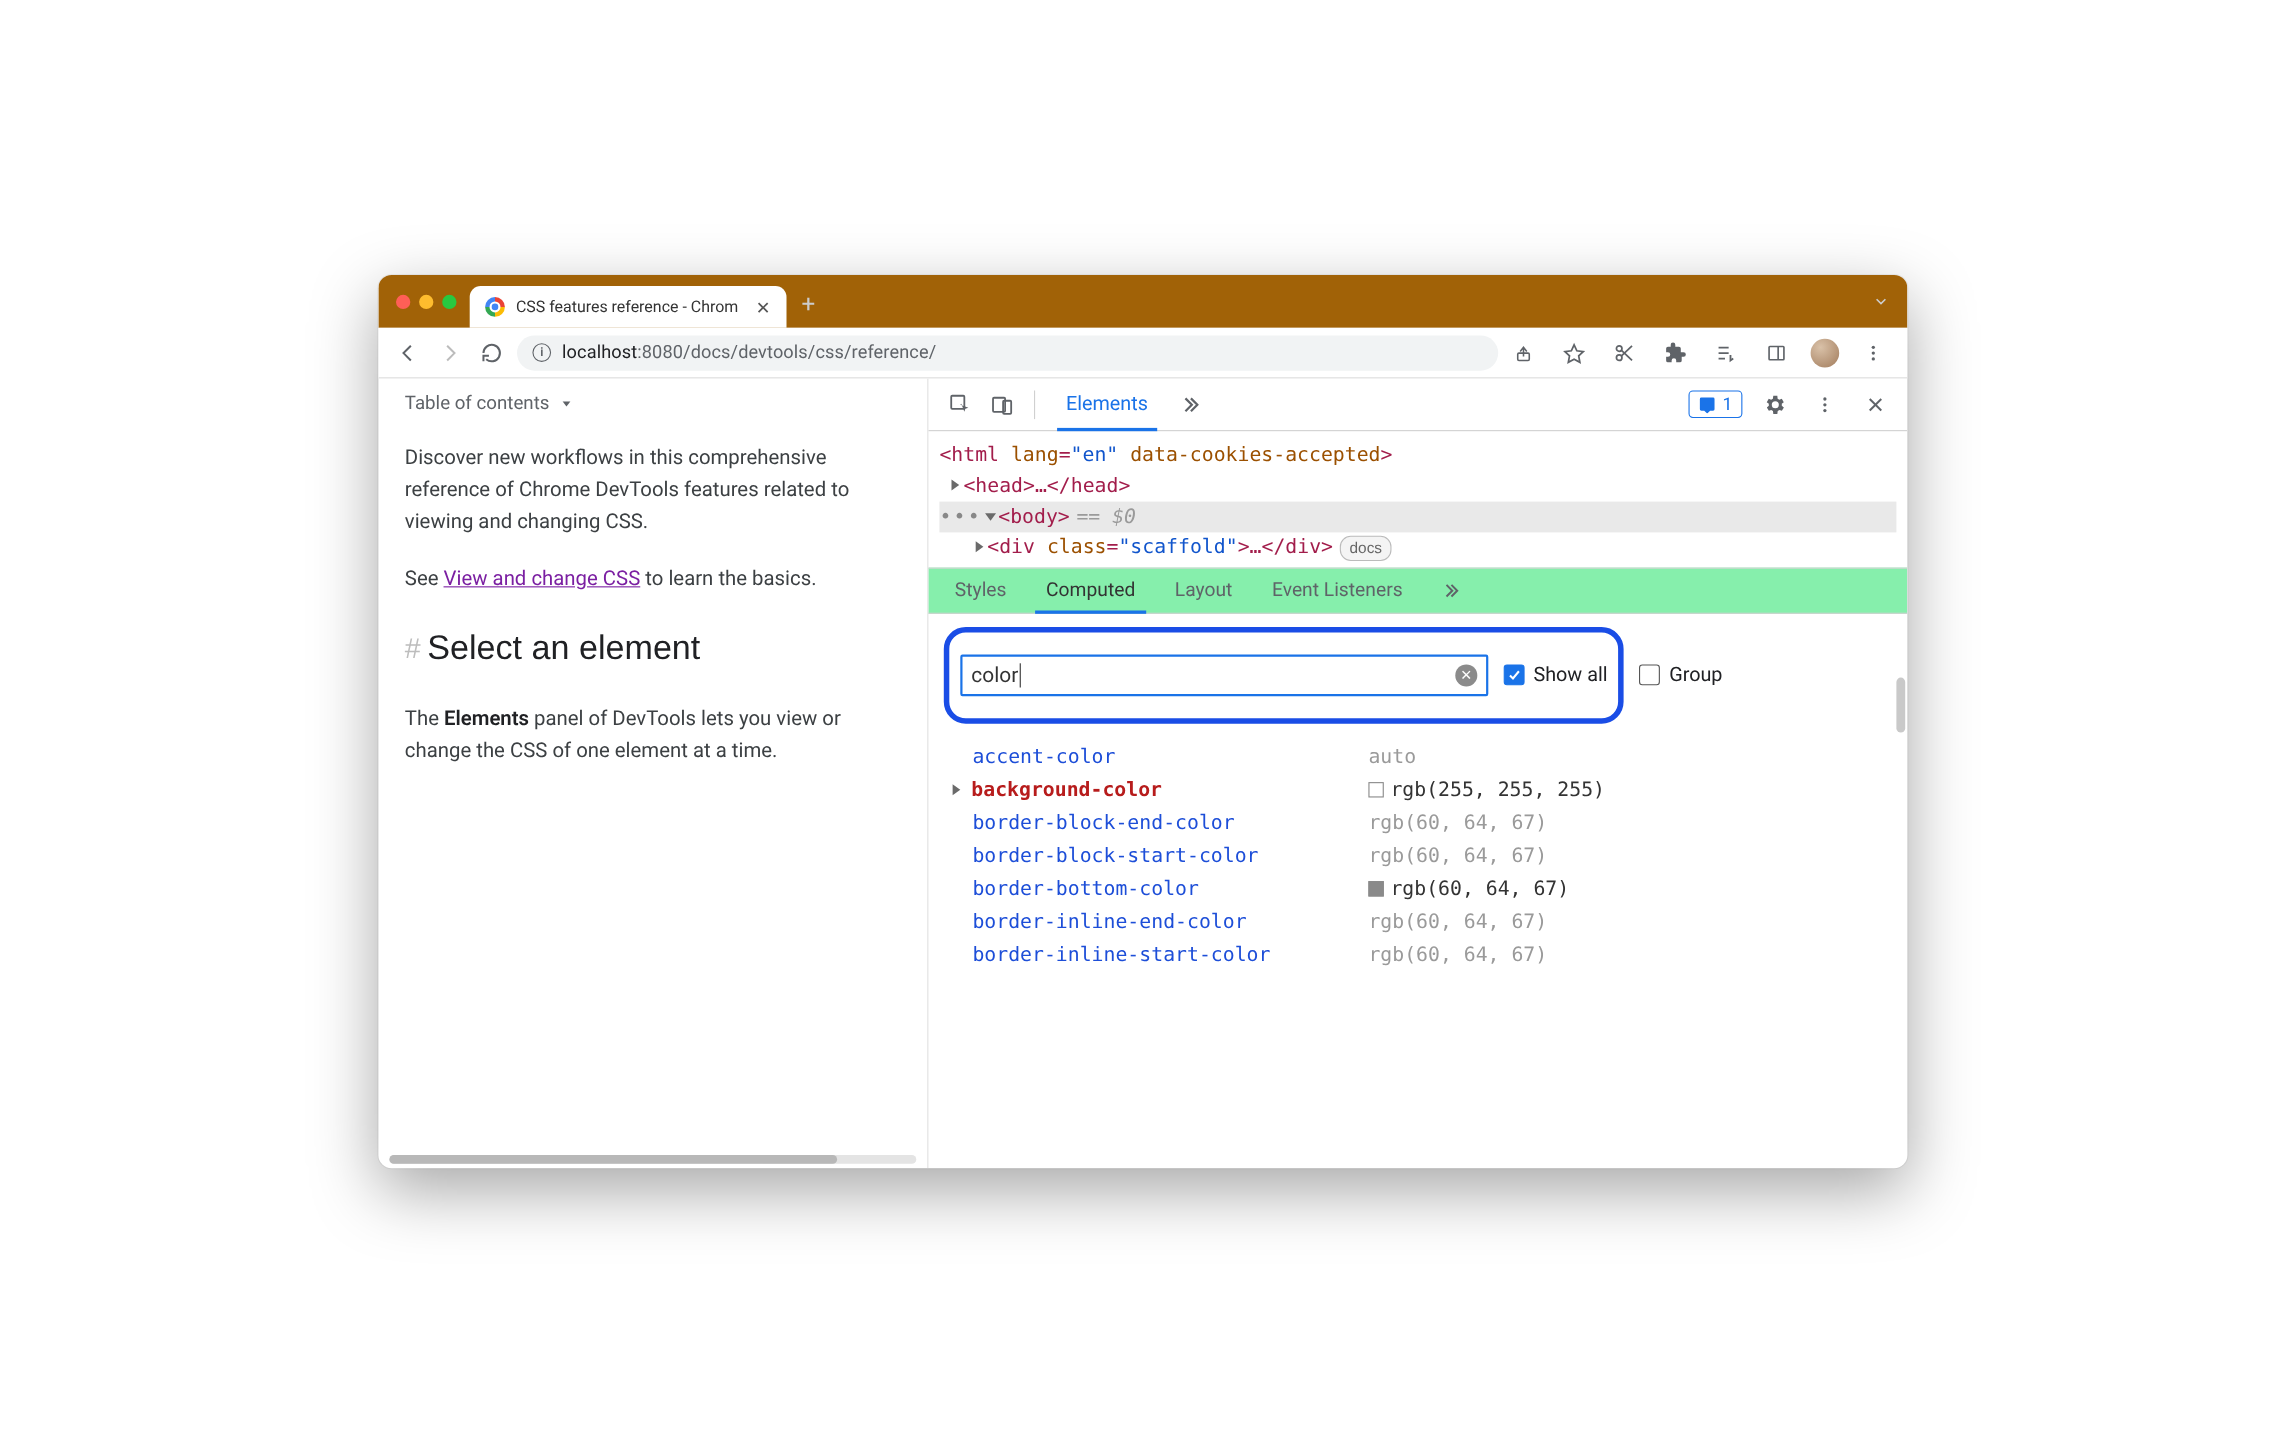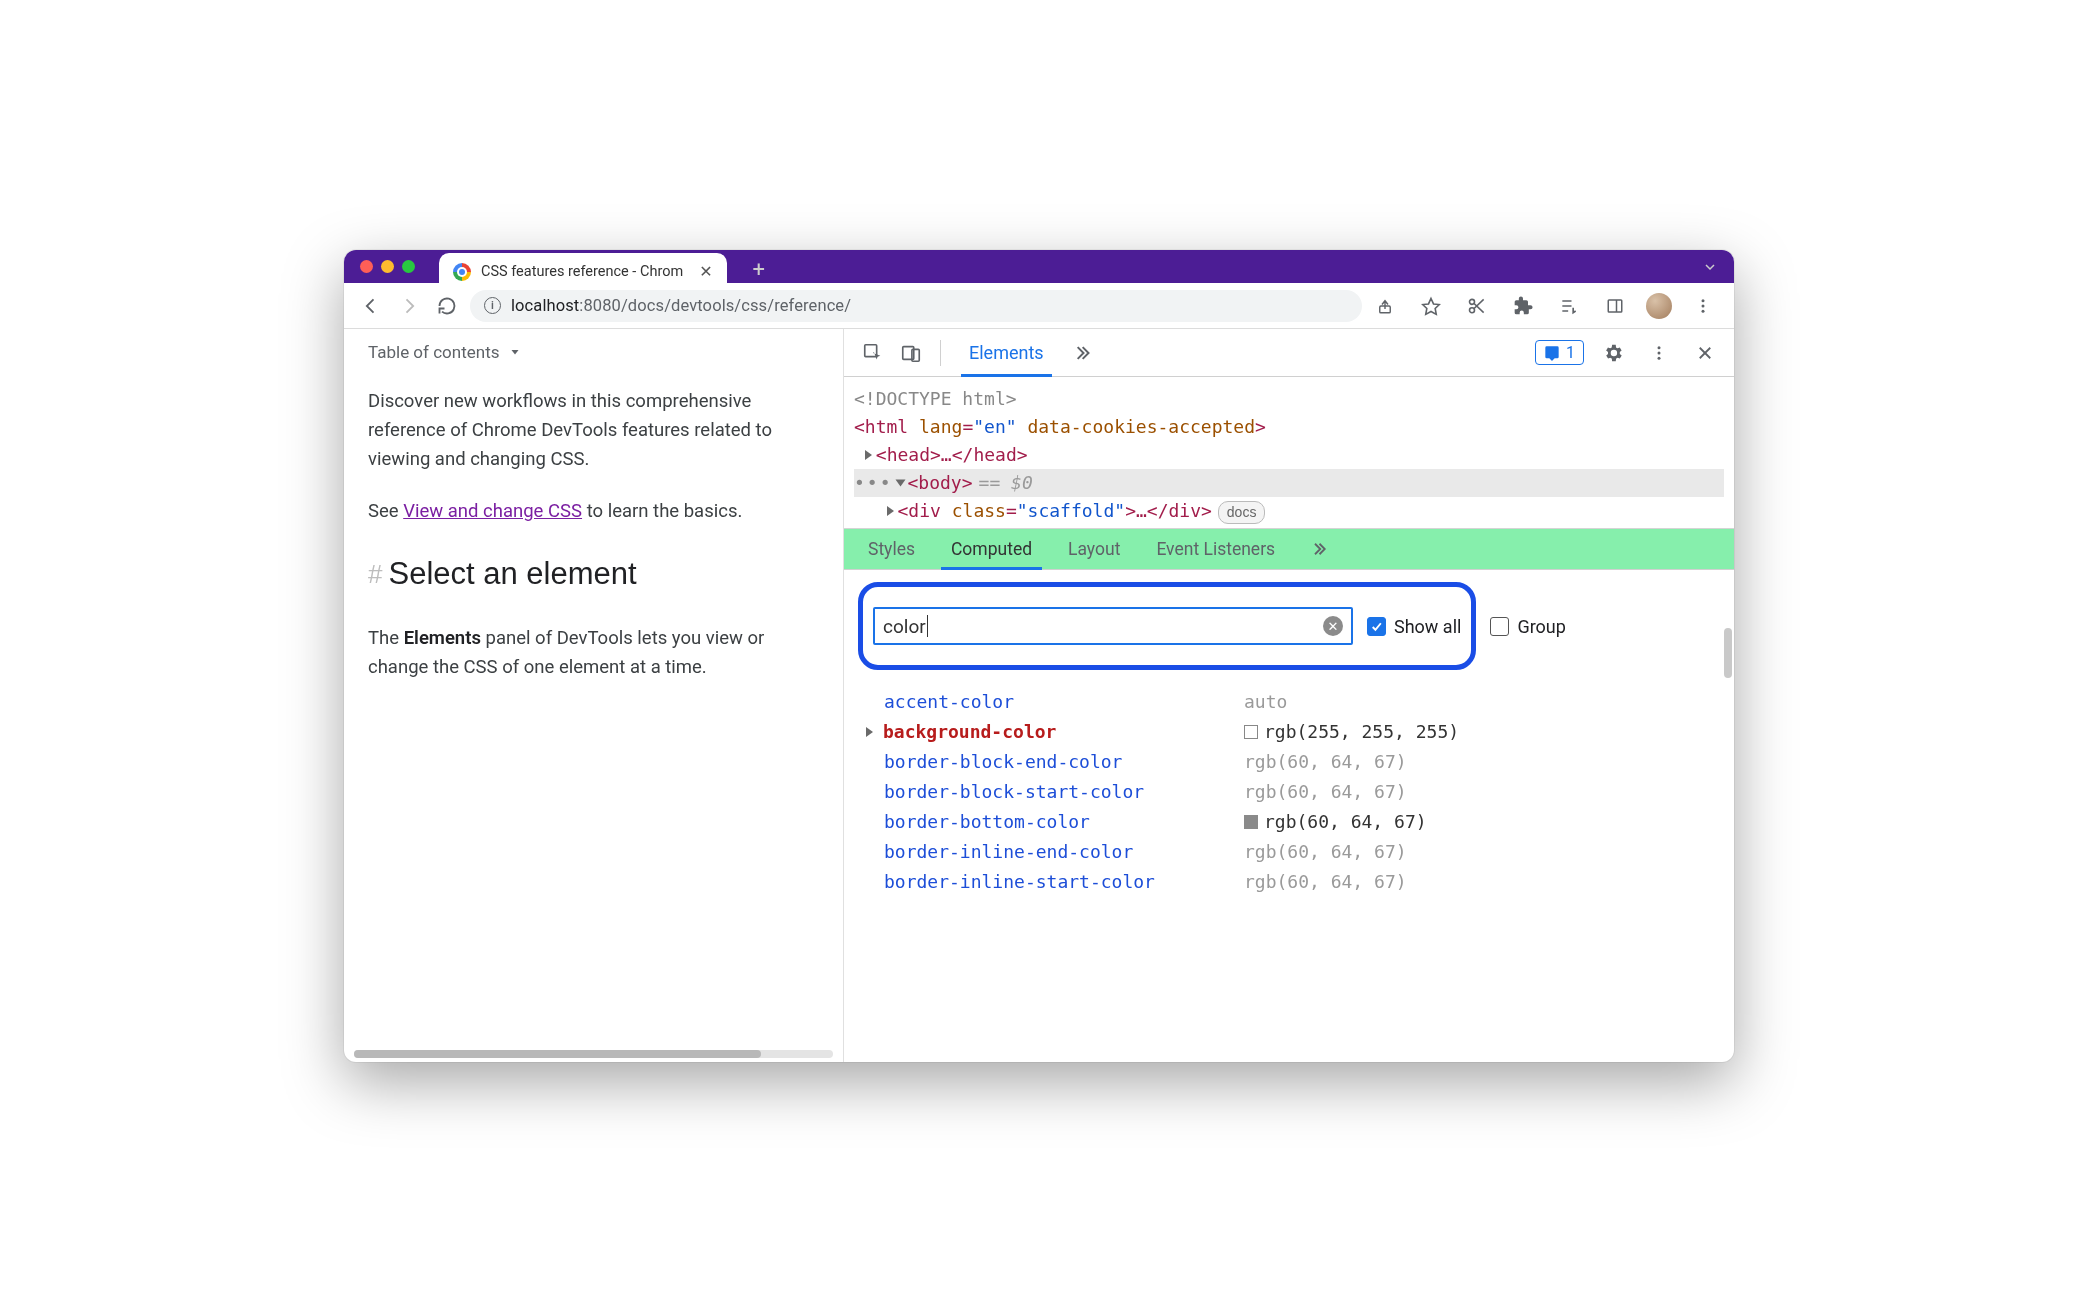--- a/index.html
+++ b/index.html
@@ -16,26 +16,26 @@
   width: 1390px;
   height: 812px;
   background: #fff;
   border-radius: 12px;
   box-shadow: 0 20px 60px rgba(0,0,0,0.35), 0 0 0 1px rgba(0,0,0,0.05);
   overflow: hidden;
   display: flex;
   flex-direction: column;
 }
 .titlebar {
-  height: 33px;
-  background: #4c1d95;
+  height: 48px;
+  background: #a16207;
   display: flex;
   align-items: center;
   padding: 0 16px;
-  gap: 12px;
+  gap: 0;
 }
 .traffic { display: flex; gap: 8px; margin-right: 12px; }
 .dot { width: 13px; height: 13px; border-radius: 50%; }
 .dot.red { background: #ff5f57; }
 .dot.yellow { background: #febc2e; }
 .dot.green { background: #28c840; }
 .tab {
   background: #fff;
   border-radius: 10px 10px 0 0;
   height: 38px;
@@ -341,21 +341,20 @@
           <div class="dt-iconbtn">
             <svg width="18" height="18" viewBox="0 0 24 24" fill="none" stroke="currentColor" stroke-width="2.4">
                 <line x1="5" y1="5" x2="19" y2="19"></line>
                 <line x1="19" y1="5" x2="5" y2="19"></line>
               </svg>
           </div>
         </div>
       </div>
 
       <div class="dom-tree">
-        <div class="dom-line gray">&lt;!DOCTYPE html&gt;</div>
         <div class="dom-line"><span class="punct">&lt;html</span> <span class="attr-brown">lang</span><span class="punct">=</span><span class="val-blue">"en"</span> <span class="attr-brown">data-cookies-accepted</span><span class="punct">&gt;</span></div>
         <div class="dom-line"> <span class="disclosure"></span><span class="punct">&lt;head&gt;…&lt;/head&gt;</span></div>
         <div class="dom-line dom-sel"><span class="dots">•••</span><span class="disclosure open"></span><span class="punct">&lt;body&gt;</span><span class="eq0">== $0</span></div>
         <div class="dom-line">   <span class="disclosure"></span><span class="punct">&lt;div</span> <span class="attr-brown">class</span><span class="punct">=</span><span class="val-blue">"scaffold"</span><span class="punct">&gt;</span><span class="punct">…&lt;/div&gt;</span><span class="grid-badge">docs</span></div>
       </div>
 
 
       <div class="subtabs">
         <div class="subtab">Styles</div>
         <div class="subtab active">Computed</div>

